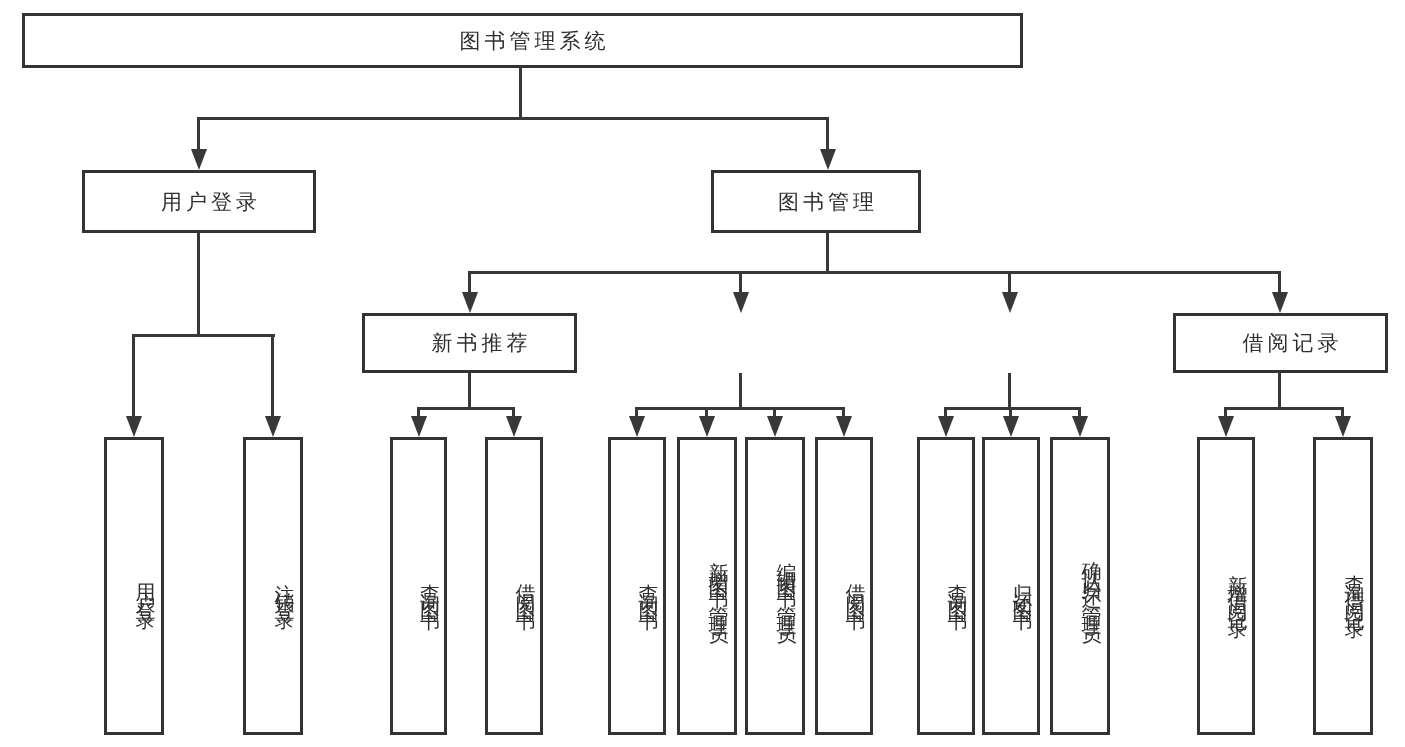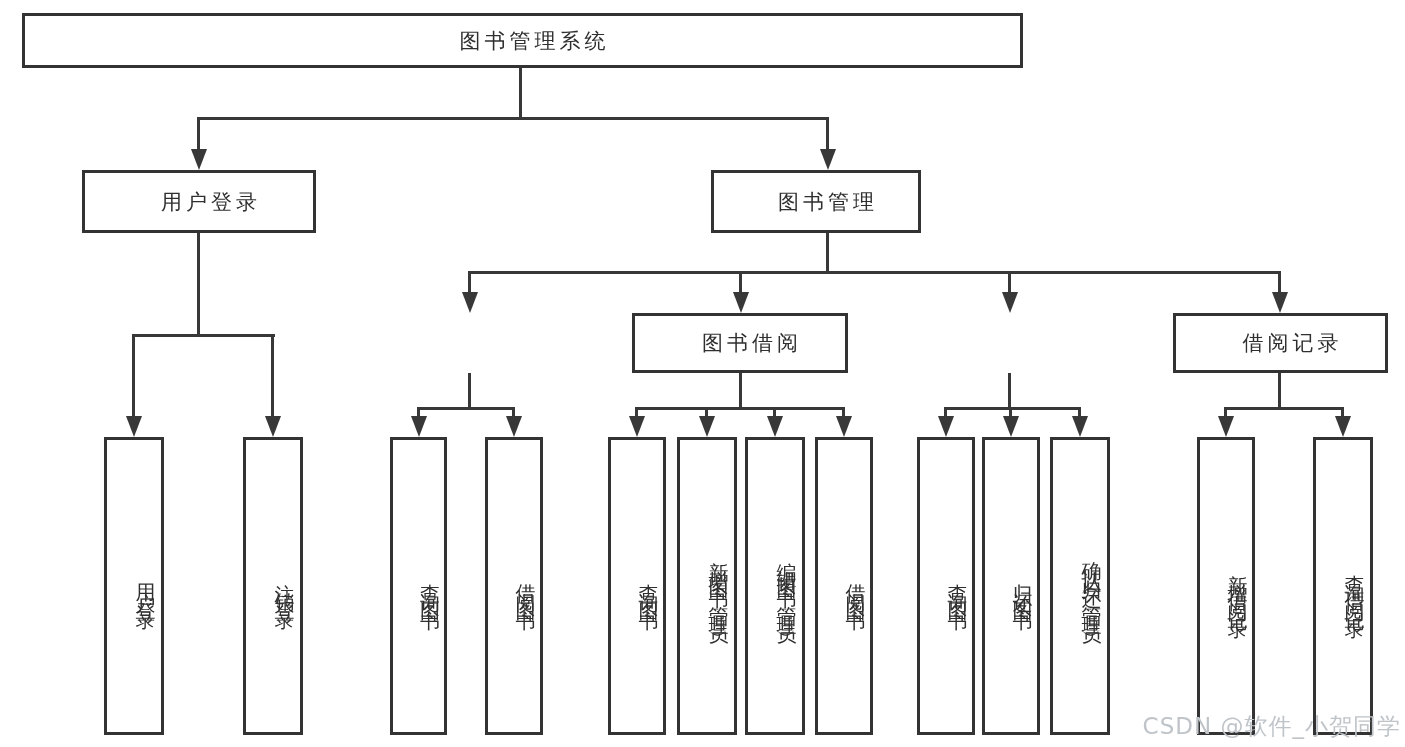--- a/index.html
+++ b/index.html
@@ -46,22 +46,22 @@
     <span>图书管理系统</span>
   </div>
 
   <div class="box h" style="left:82px;top:170px;width:234px;height:63px">
     <span>用户登录</span>
   </div>
   <div class="box h" style="left:711px;top:170px;width:210px;height:63px">
     <span>图书管理</span>
   </div>
 
-  <div class="box h" style="left:632px;top:313px;width:216px;height:60px">
-    <span>图书借阅</span>
+  <div class="box h" style="left:362px;top:313px;width:215px;height:60px">
+    <span>新书推荐</span>
   </div>
   <div class="box h" style="left:1173px;top:313px;width:215px;height:60px">
     <span>借阅记录</span>
   </div>
 
   <div class="box v" style="left:104px;top:437px;width:60px;height:298px">
     <span>用户登录</span>
   </div>
   <div class="box v" style="left:243px;top:437px;width:60px;height:298px">
     <span>注销登录</span>
@@ -170,15 +170,14 @@
 
   <div>
     <div class="vline" style="left:1278px;top:373px;height:37px"></div>
     <div class="hline" style="left:1224px;top:407px;width:120px"></div>
     <div class="vline" style="left:1224px;top:407px;height:11px"></div>
     <div class="vline" style="left:1341px;top:407px;height:11px"></div>
     <div class="arrow" style="left:1218px;top:416px"></div>
     <div class="arrow" style="left:1335px;top:416px"></div>
   </div>
 
-  <div class="watermark">CSDN @软件_小贺同学</div>
 
 </div>
 
 </body></html>

